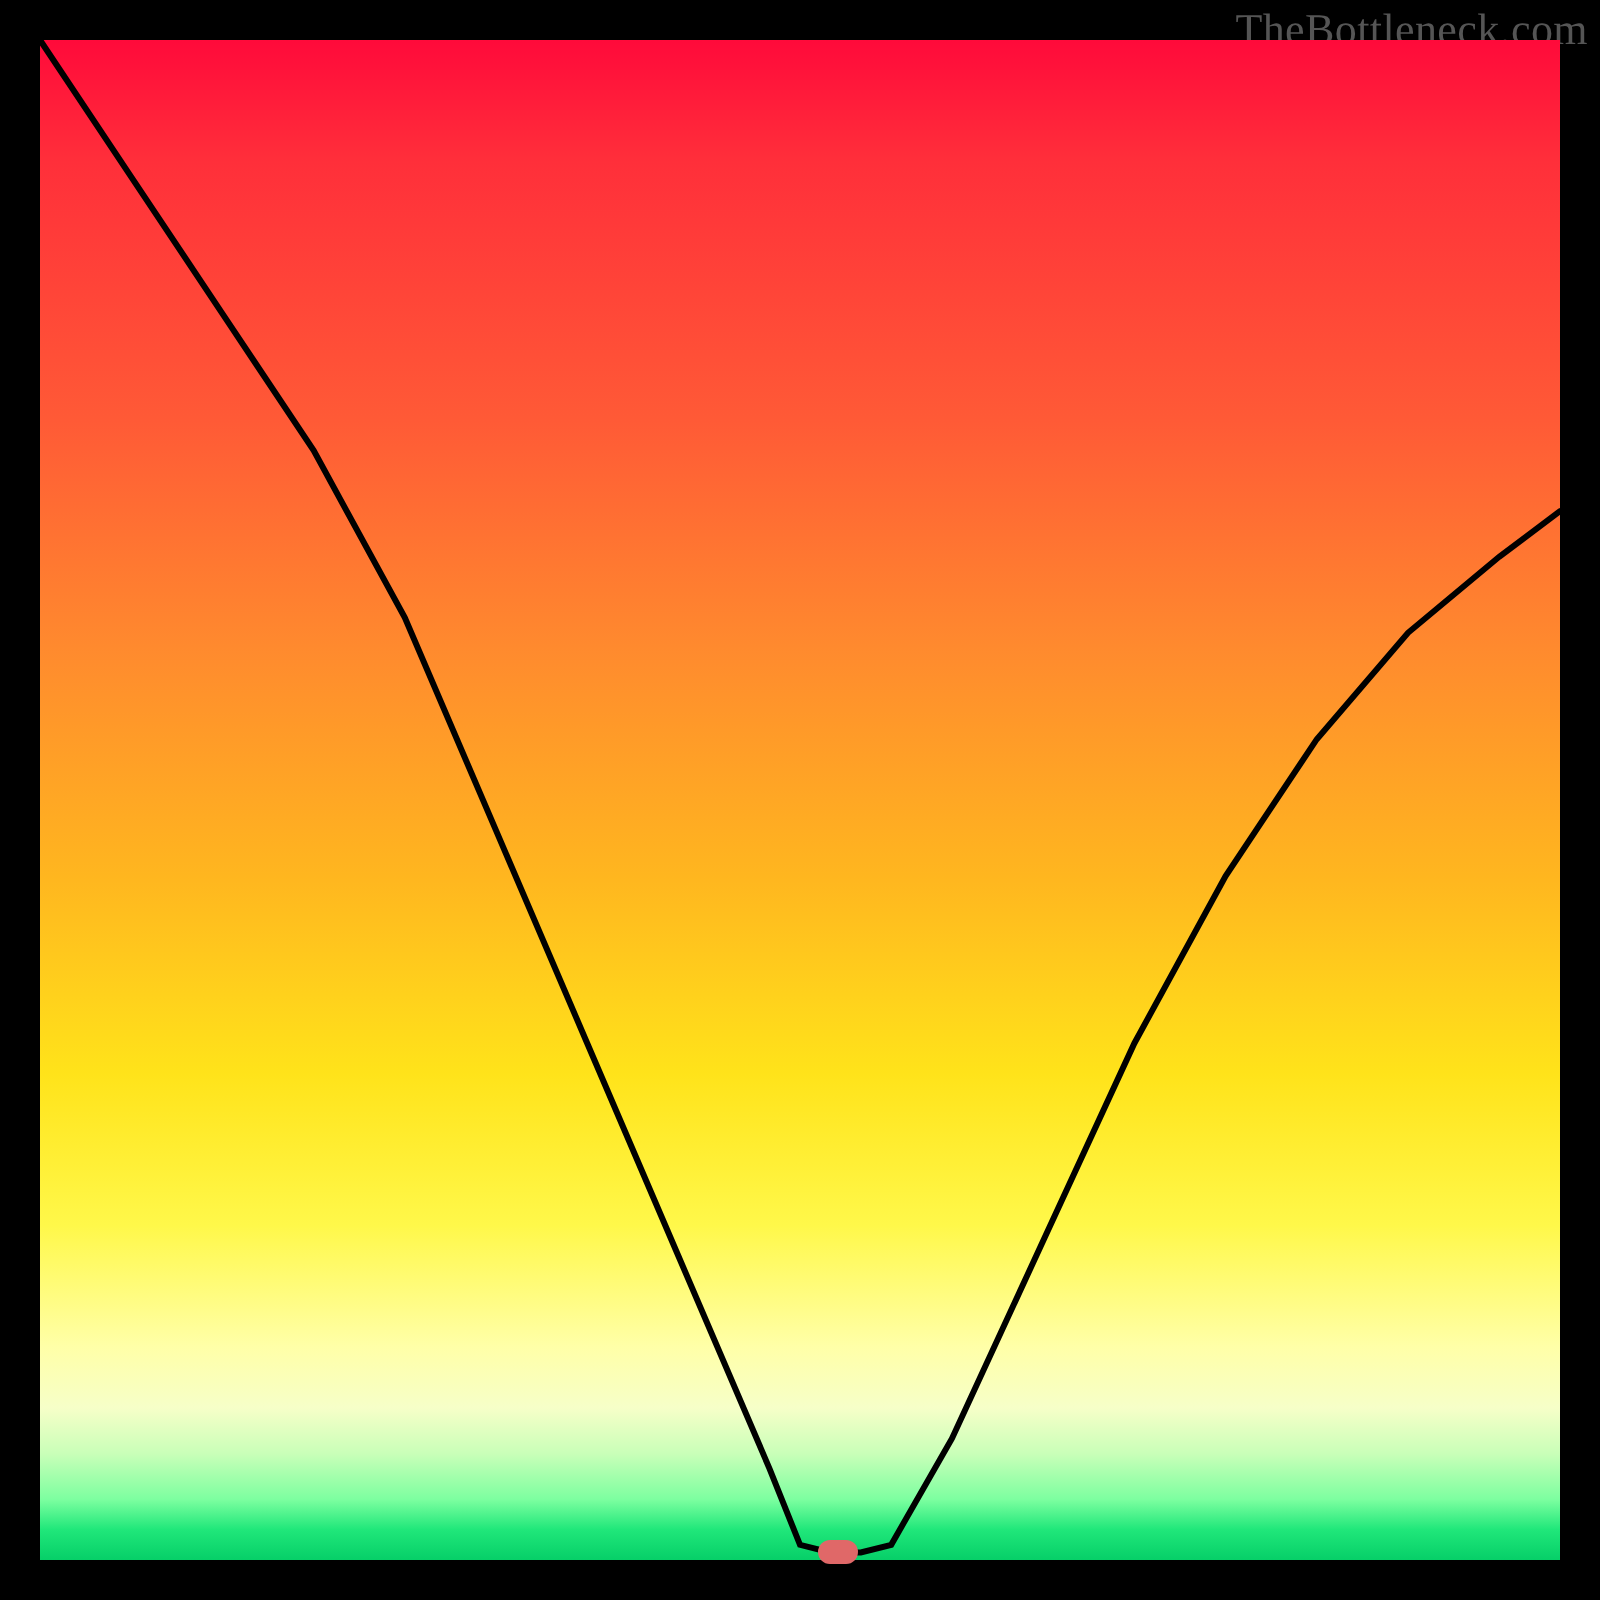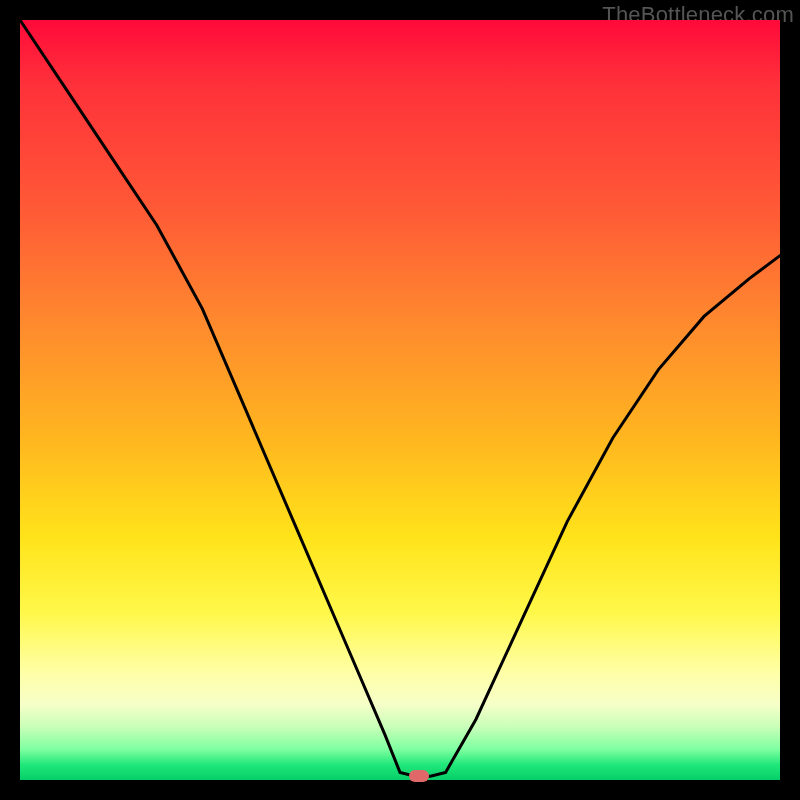--- a/index.html
+++ b/index.html
@@ -43,21 +43,21 @@
     left: 0;
     top: 0;
     width: 760px;
     height: 760px;
     overflow: visible;
   }
   .watermark {
     position: absolute;
     top: 2px;
     right: 6px;
-    font-family: Liberation Sans, sans-serif;
+    font-family: Liberation Serif, serif;
     font-size: 22px;
     color: #555;
     letter-spacing: 0.2px;
     user-select: none;
   }
   .min-marker {
     position: absolute;
     width: 20px;
     height: 12px;
     border-radius: 6px;

